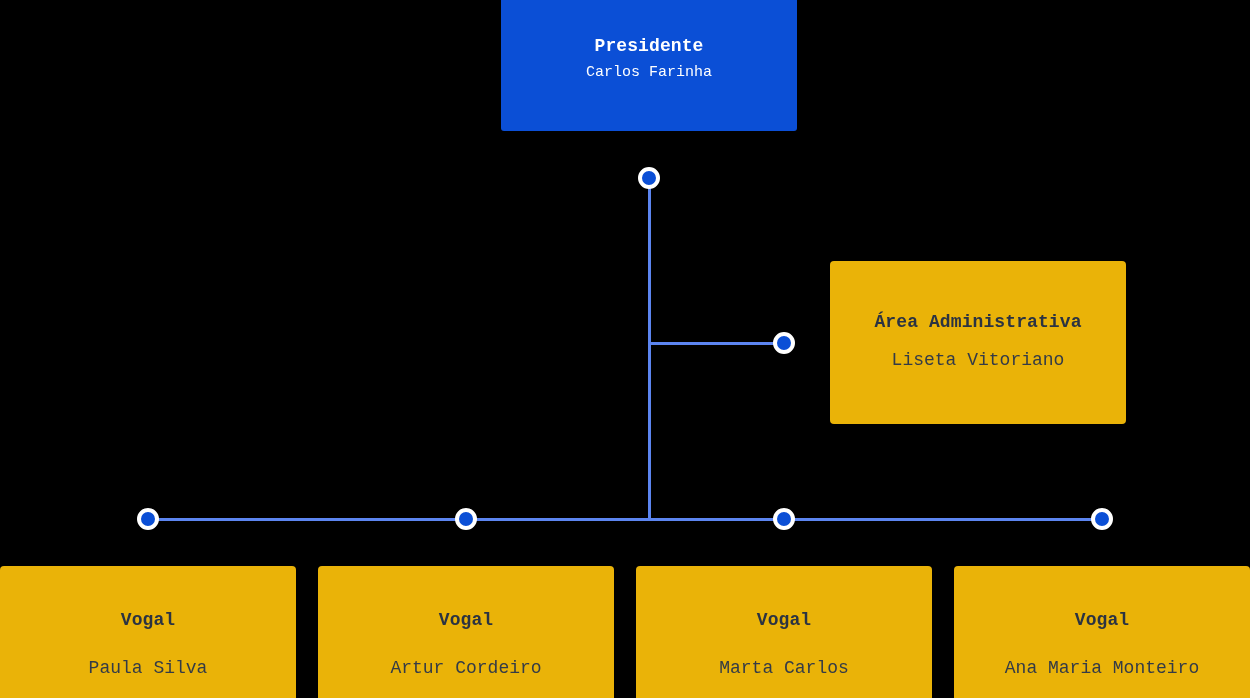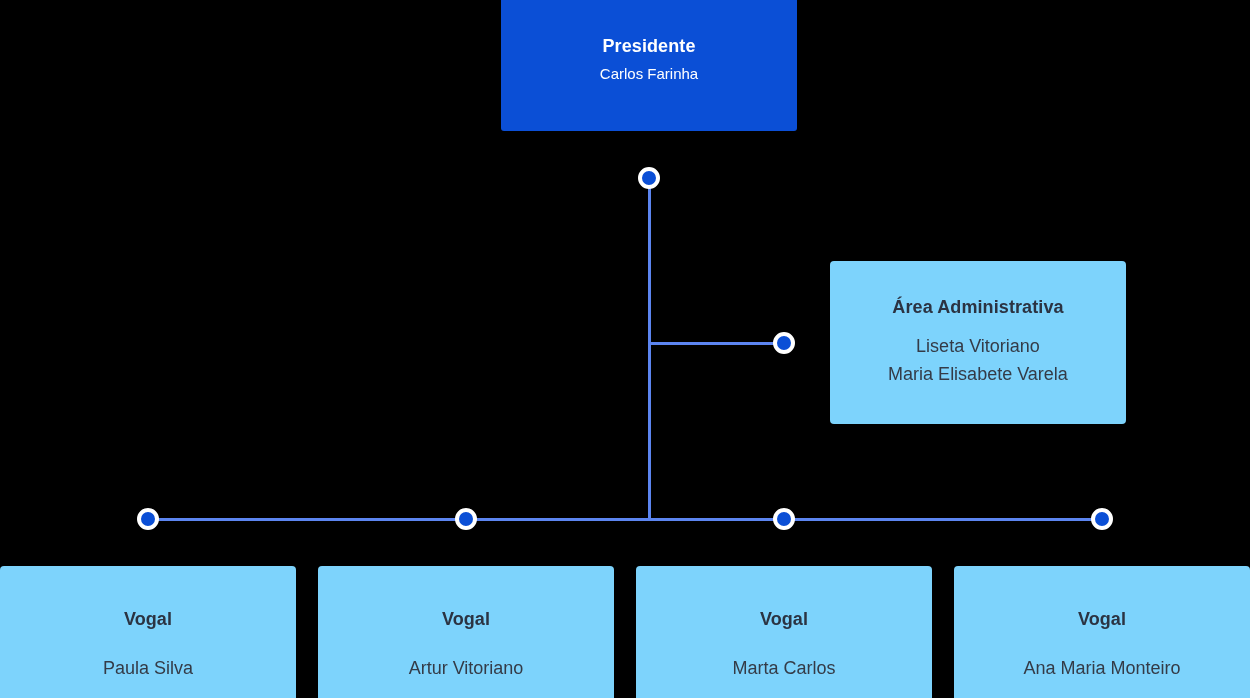--- a/index.html
+++ b/index.html
@@ -13,20 +13,21 @@
     position: relative;
     overflow: hidden;
     font-family: "Liberation Sans", sans-serif;
     -webkit-font-smoothing: antialiased;
   }
   #org-chart {
     position: absolute;
     inset: 0;
     width: 1103px;
     height: 698px;
+    font-family: Liberation Mono, monospace;
   }
   
   .line {
     position: absolute;
     background: #5C85F0;
   }
   .line-v { width: 3px; }
   .line-h { height: 3px; }
 
   
@@ -63,21 +64,21 @@
   .card-president {
     background: #0B4FD6;
     color: #FFFFFF;
     border-radius: 0 0 3px 3px;
   }
   .card-president .card-title { font-size: 18px; }
   .card-president .card-name  { font-size: 15px; margin-top: 8px; }
 
   
   .card-white {
-    background: #7dd3fc;
+    background: #eab308;
     color: #2B3342;
   }
   .card-white .card-title { font-size: 18px; color: #2B3342; }
   .card-white .card-name  { font-size: 18px; color: #343B47; }
 
   .card-admin .card-name { margin-top: 14px; line-height: 28px; }
   .card-vogal .card-title { margin-top: 10px; }
   .card-vogal .card-name  { margin-top: 28px; }
 </style>
 </head>
@@ -102,32 +103,31 @@
 
   <div class="card card-president" style="left:501px; top:-14px; width:296px; height:145px;">
     <div class="card-title">Presidente</div>
     <div class="card-name">Carlos Farinha</div>
   </div>
 
   <div class="card card-white card-admin" style="left:830px; top:261px; width:296px; height:163px;">
     <div class="card-title">Área Administrativa</div>
     <div class="card-name">
       <div>Liseta Vitoriano</div>
-      <div>Maria Elisabete Varela</div>
     </div>
   </div>
 
   <div class="card card-white card-vogal" style="left:0px; top:566px; width:296px; height:145px;">
     <div class="card-title">Vogal</div>
     <div class="card-name">Paula Silva</div>
   </div>
 
   <div class="card card-white card-vogal" style="left:318px; top:566px; width:296px; height:145px;">
     <div class="card-title">Vogal</div>
-    <div class="card-name">Artur Vitoriano</div>
+    <div class="card-name">Artur Cordeiro</div>
   </div>
 
   <div class="card card-white card-vogal" style="left:636px; top:566px; width:296px; height:145px;">
     <div class="card-title">Vogal</div>
     <div class="card-name">Marta Carlos</div>
   </div>
 
   <div class="card card-white card-vogal" style="left:954px; top:566px; width:296px; height:145px;">
     <div class="card-title">Vogal</div>
     <div class="card-name">Ana Maria Monteiro</div>

